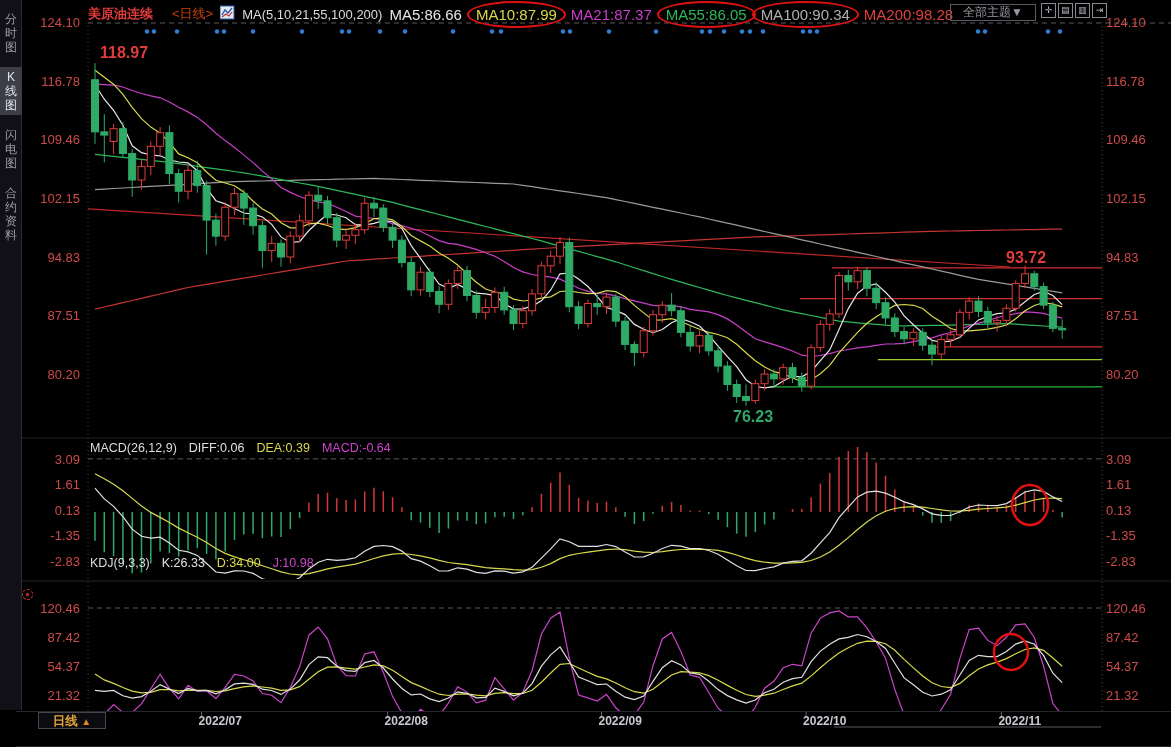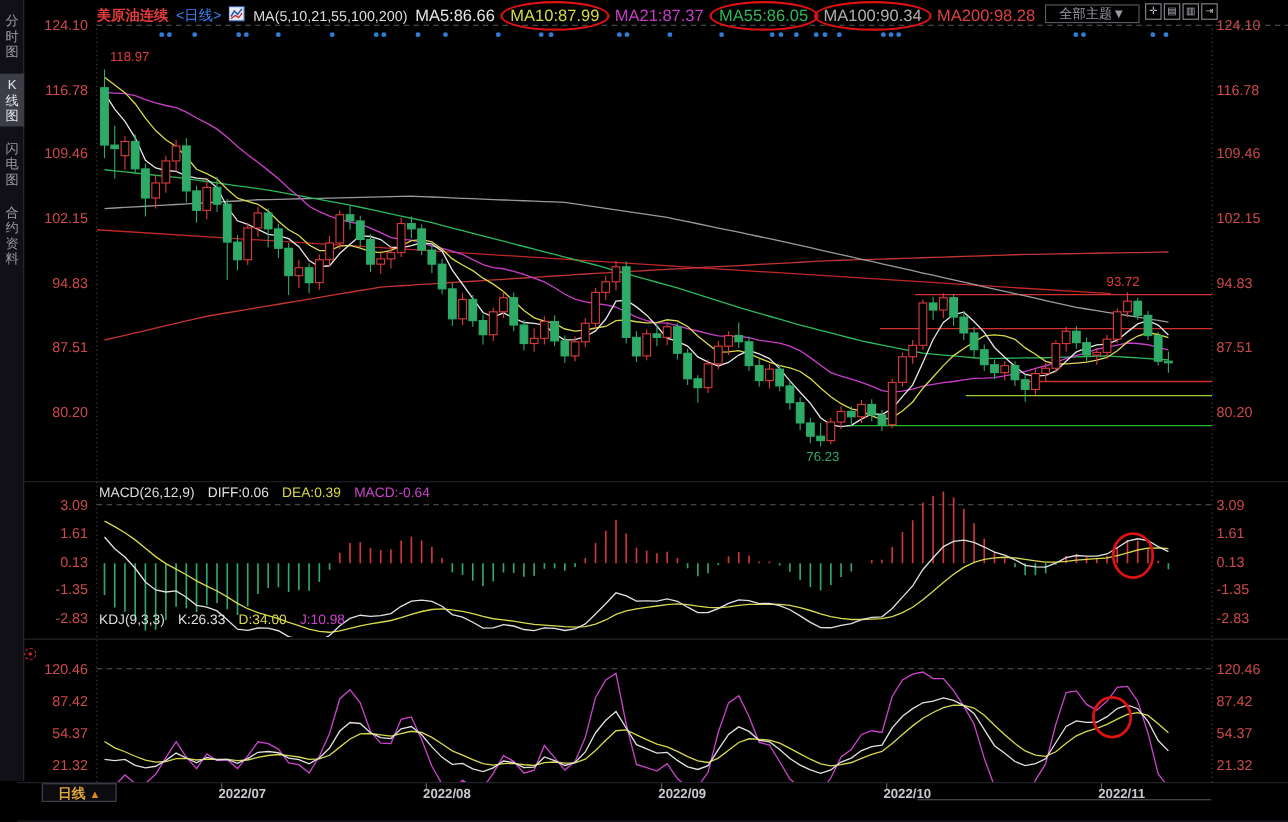--- a/index.html
+++ b/index.html
@@ -8,35 +8,35 @@
   
   #sidebar{position:absolute;left:0;top:0;width:22px;height:710px;background:#101016;
     border-right:1px solid #2a2a33;padding-top:9px;box-sizing:border-box;}
   .side-item{width:22px;text-align:center;color:#9b9ba6;font-size:12px;line-height:14px;
     margin-bottom:10px;padding:3px 0;cursor:pointer;}
   .side-item.active{background:#3d3d48;color:#e3e3ea;}
   
   #header{position:absolute;left:88px;top:3px;height:22px;display:flex;align-items:center;
     gap:7px;font-size:13px;white-space:nowrap;}
   #symbol{color:#e23b3b;font-weight:bold;}
-  #period-tag{color:#3b82f6;}
+  #period-tag{color:#c2410c;margin-left:12px;}
   #ma-settings{color:#dcdcdc;}
   .ma-val{position:relative;font-size:15px;}
   .ma-val.circled::after{content:"";position:absolute;left:-9px;right:-9px;top:-5px;bottom:-5px;
     border:2px solid #e01111;border-radius:50%;pointer-events:none;}
   #theme-btn{position:absolute;left:950px;top:4px;width:84px;height:15px;border:1px solid #5a5a66;
     color:#9a9aa4;font-size:12px;text-align:center;line-height:15px;cursor:pointer;}
   #win-icons{position:absolute;left:1041px;top:3px;display:flex;gap:2px;}
   .win-ic{width:13px;height:13px;border:1px solid #8a8a94;color:#b8b8c2;font-size:9px;
     line-height:13px;text-align:center;cursor:pointer;}
   
   .axlab{position:absolute;font-size:13px;color:#cd4a4a;width:52px;}
   .axlab.left{text-align:right;}
   .axlab.right{text-align:left;}
-  .anno{position:absolute;font-size:12px;font-weight:normal;}
+  .anno{position:absolute;font-size:16px;font-weight:bold;}
   .panel-title{position:absolute;left:90px;font-size:12.5px;display:flex;gap:12px;white-space:nowrap;}
   
   #axisrow{position:absolute;left:16px;top:711px;width:1171px;height:36px;border-top:1px solid #26262e;
     border-bottom:1px solid #26262e;box-sizing:border-box;}
   #period-box{position:absolute;left:22px;top:0px;width:68px;height:17px;border:1px solid #45454f;
     box-sizing:border-box;text-align:center;font-size:12.5px;line-height:16px;color:#e2a43c;
     font-weight:bold;cursor:pointer;background:#0c0c10;}
   .month-lab{position:absolute;top:2px;font-size:12px;color:#c9c9d2;font-weight:bold;}
   
   #toolbar{position:absolute;left:0;top:729px;width:1171px;height:18px;background:#08080b;

